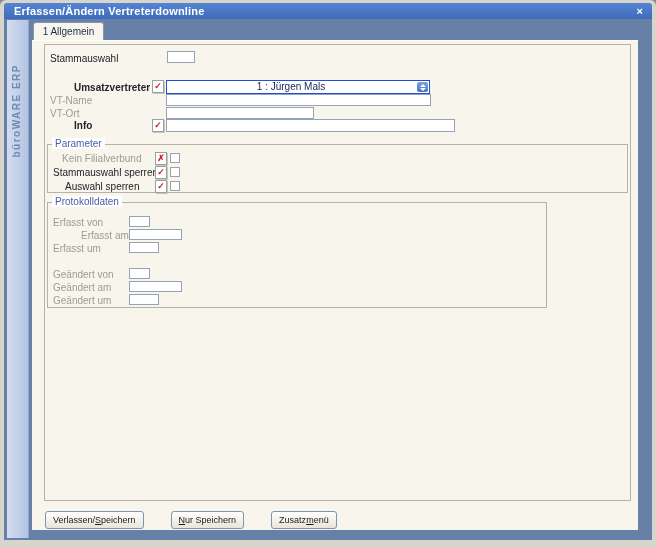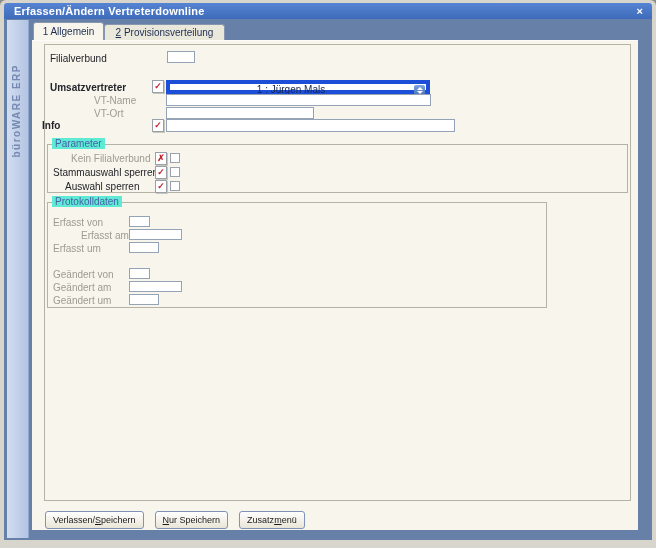--- a/index.html
+++ b/index.html
@@ -41,62 +41,62 @@
                   background:#eae7db; z-index:2; }
 
   
   .panel { position:absolute; left:32px; top:40px; width:606px; height:490px;
            background:#f7f5ec; z-index:3; box-shadow:inset 0 1px 0 #fdfcf8; }
 
   .bigrect { position:absolute; left:44px; top:44px; width:587px; height:457px;
              border:1px solid #b5b2a6; z-index:4; }
 
   .lbl { position:absolute; font-size:10px; color:#23242a; z-index:5; white-space:nowrap; }
-  .lbl.gray { color:#9e9c91;margin-left:44px; }
-  .lbl.bold { font-weight:bold; }
+  .lbl.gray { color:#9e9c91; }
+  .lbl.bold { font-weight:bold;margin-left:24px; }
 
   .tbox { position:absolute; border:1px solid #95a3b6; background:#ffffff;
           font-family:"Liberation Sans",sans-serif; font-size:10px; color:#222;
           padding:0 2px; z-index:5; }
 
   
   .combo { position:absolute; left:166px; top:80px; width:264px; height:14px;
-           border:4px solid #1d4ed8; background:#ffffff; z-index:5; }
+           border:1px solid #1d4ed8; background:#ffffff; z-index:5; }
   .combo-value { position:absolute; left:0; right:14px; top:0; bottom:0;
                  text-align:center; font-size:10px; color:#16264f; line-height:12px; }
   .combo-spin { position:absolute; right:1px; top:1px; width:11px; height:10px;
                 background:linear-gradient(#7fa3e0,#4a74bd); border-radius:2px;
                 display:flex; flex-direction:column; align-items:center;
                 justify-content:center; gap:1px; cursor:default; }
   .arr-up { width:0; height:0; border-left:3px solid transparent;
             border-right:3px solid transparent; border-bottom:3px solid #ffffff; }
   .arr-down { width:0; height:0; border-left:3px solid transparent;
               border-right:3px solid transparent; border-top:3px solid #ffffff; }
 
   
   .mini-icon { position:absolute; width:12px; height:13px; background:#ffffff;
                border:1px solid #98a0ac; box-shadow:1px 1px 0 #c9c6ba;
                display:flex; align-items:center; justify-content:center;
                font-size:9px; font-weight:bold; color:#c3222b; line-height:1;
                z-index:5; cursor:default; }
 
   
   .groupbox { position:absolute; border:1px solid #b5b2a6; z-index:5; }
-  .legend { position:absolute; top:-7px; left:4px; background:#5eead4;
+  .legend { position:absolute; top:-7px; left:4px; background:#ffffff;
             padding:0 3px; font-size:10px; color:#4a5fa8; white-space:nowrap; }
   .gb-lbl { position:absolute; font-size:10px; white-space:nowrap; }
   .gb-lbl.gray { color:#9e9c91; }
   .gb-lbl.dark { color:#23242a; }
   .chk { position:absolute; width:10px; height:10px; background:#ffffff;
          border:1px solid #9aa3ad; cursor:default; }
   .gb-input { position:absolute; border:1px solid #95a3b6; background:#ffffff;
               font-family:"Liberation Sans",sans-serif; font-size:9px; padding:0 1px; }
 
   
-  .btn-row { position:absolute; left:45px; top:511px; display:flex; gap:11px; z-index:5; }
+  .btn-row { position:absolute; left:45px; top:511px; display:flex; gap:27px; z-index:5; }
   .btn { height:18px; padding:0 7px; font-family:"Liberation Sans",sans-serif;
          font-size:9px; color:#1a1a1a; background:linear-gradient(#ffffff,#e9e5d6);
          border:1px solid #7f92b8; border-radius:3px; display:inline-flex;
          align-items:center; white-space:nowrap; cursor:default; }
   .mn { text-decoration:underline; }
 </style>
 </head>
 <body>
 
 <div class="app">
@@ -105,53 +105,52 @@
     <span class="title-text">Erfassen/Ändern Vertreterdownline</span>
     <span class="close-btn">×</span>
   </div>
 
   <div class="content-bg"></div>
 
   <div class="sidebar">
     <span class="brand">büroWARE ERP</span>
   </div>
 
-  <div class="tab tab-inactive"><span class="mn">2</span><span> Provisionsverteilung</span></div>
   <div class="tab tab-active"><span>1 Allgemein</span></div>
 
   <div class="panel"></div>
   <div class="bigrect"></div>
 
-  <span class="lbl" style="left:50px; top:53px;">Filialverbund</span>
+  <span class="lbl" style="left:50px; top:53px;">Stammauswahl</span>
   <input class="tbox" style="left: 167px; top: 51px; width: 28px; height: 12px;" value="">
 
   <span class="lbl bold" style="left:50px; top:82px;">Umsatzvertreter</span>
   <span class="mini-icon" style="left:152px; top:80px;">✓</span>
   <div class="combo">
     <span class="combo-value">1 : Jürgen Mals</span>
     <span class="combo-spin">
       <span class="arr-up"></span>
       <span class="arr-down"></span>
     </span>
   </div>
 
   <span class="lbl gray" style="left:50px; top:95px;">VT-Name</span>
   <input class="tbox" style="left: 166px; top: 94px; width: 265px; height: 12px;" value="">
 
   <span class="lbl gray" style="left:50px; top:108px;">VT-Ort</span>
   <input class="tbox" style="left: 166px; top: 107px; width: 148px; height: 12px;" value="">
 
-  <span class="lbl bold" style="left:42px; top:120px;">Info</span>
+  <span class="lbl bold" style="left:50px; top:120px;">Info</span>
   <span class="mini-icon" style="left:152px; top:119px;">✓</span>
   <input class="tbox" style="left: 166px; top: 119px; width: 289px; height: 13px;" value="">
 
   <div class="groupbox" style="left:47px; top:144px; width:581px; height:49px;">
     <span class="legend">Parameter</span>
 
-    <span class="gb-lbl gray" style="left:23px; top:8px;text-align:right;">Kein Filialverbund</span>
+    <span class="gb-lbl gray" style="left:14px; top:8px;text-align:right;">Kein Filialverbund</span>
     <span class="mini-icon" style="left:107px; top:7px;">✗</span>
     <span class="chk" style="left:122px; top:8px;"></span>
 
     <span class="gb-lbl dark" style="left:5px; top:22px;">Stammauswahl sperren</span>
     <span class="mini-icon" style="left:107px; top:21px;">✓</span>
     <span class="chk" style="left:122px; top:22px;"></span>
 
     <span class="gb-lbl dark" style="left:17px; top:36px;">Auswahl sperren</span>
     <span class="mini-icon" style="left:107px; top:35px;">✓</span>
     <span class="chk" style="left:122px; top:36px;"></span>

